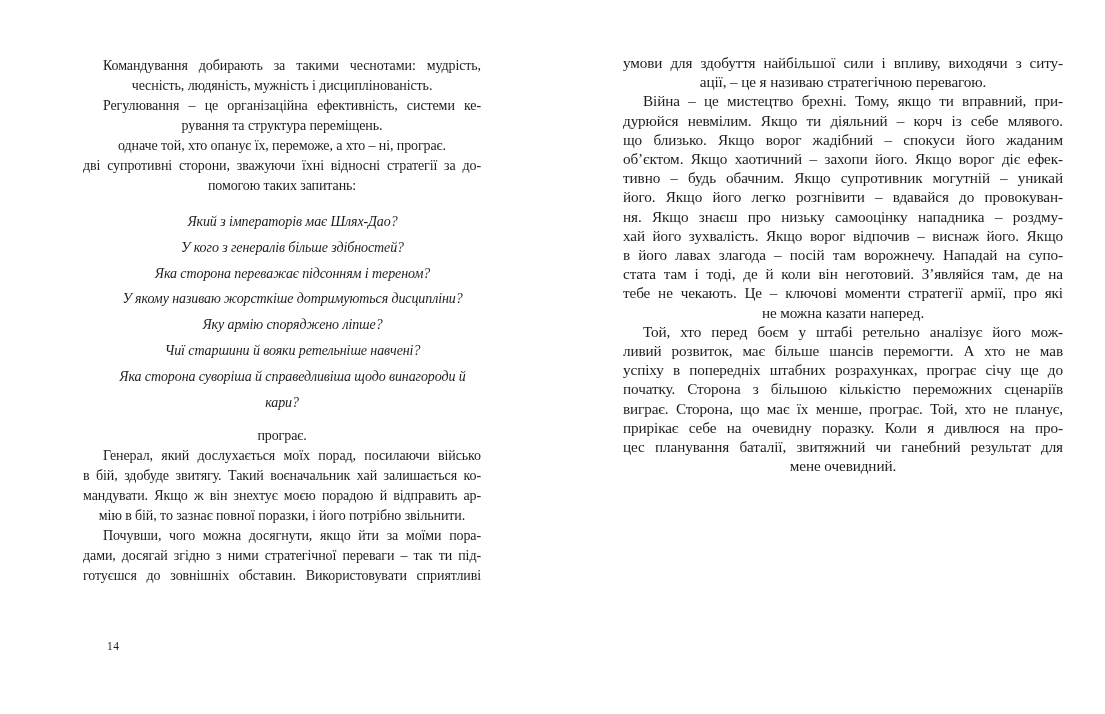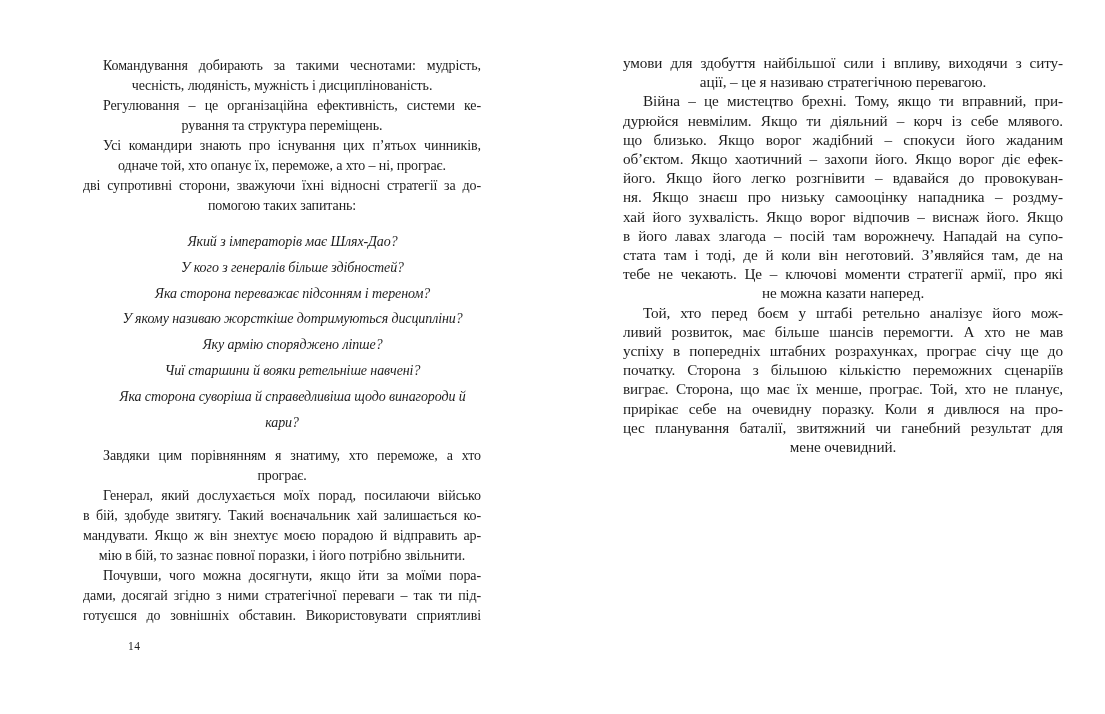--- a/index.html
+++ b/index.html
@@ -54,59 +54,57 @@
     margin-top: 13px;
     margin-bottom: 11px;
   }
   .block.questions .line {
     font-style: italic;
     line-height: 25.8px;
     text-indent: 21px;
   }
   .page-number {
     position: absolute;
-    left: 128px;
+    left: 107px;
     top: 640px;
     font-size: 11.5px;
     letter-spacing: 0.5px;
   }
 </style>
 </head>
 <body style="background: rgb(255, 255, 255); color: rgb(28, 28, 28);">
 
 <div class="spread">
 
   <div class="page page-left">
       <div class="block para">
         <div class="line indent fill">Командування добирають за такими чеснотами: мудрість,</div>
         <div class="line">чесність, людяність, мужність і дисциплінованість.</div>
       </div>
       <div class="block para">
         <div class="line indent fill">Регулювання – це організаційна ефективність, системи ке-</div>
         <div class="line">рування та структура переміщень.</div>
       </div>
       <div class="block para">
-        <div class="line indent fill">Усі командири знають про існування цих п’ятьох чинників,</div>
         <div class="line">одначе той, хто опанує їх, переможе, а хто – ні, програє.</div>
       </div>
       <div class="block para">
         <div class="line fill">дві супротивні сторони, зважуючи їхні відносні стратегії за до-</div>
         <div class="line">помогою таких запитань:</div>
       </div>
       <div class="block questions">
         <div class="line">Який з імператорів має Шлях-Дао?</div>
         <div class="line">У кого з генералів більше здібностей?</div>
         <div class="line">Яка сторона переважає підсонням і тереном?</div>
         <div class="line">У якому називаю жорсткіше дотримуються дисципліни?</div>
         <div class="line">Яку армію споряджено ліпше?</div>
         <div class="line">Чиї старшини й вояки ретельніше навчені?</div>
         <div class="line">Яка сторона суворіша й справедливіша щодо винагороди й кари?</div>
       </div>
       <div class="block para">
-        <div class="line indent fill">Завдяки цим порівнянням я знатиму, хто переможе, а хто</div>
         <div class="line">програє.</div>
       </div>
       <div class="block para">
         <div class="line indent fill">Генерал, який дослухається моїх порад, посилаючи військо</div>
         <div class="line fill">в бій, здобуде звитягу. Такий воєначальник хай залишається ко-</div>
         <div class="line fill">мандувати. Якщо ж він знехтує моєю порадою й відправить ар-</div>
         <div class="line">мію в бій, то зазнає повної поразки, і його потрібно звільнити.</div>
       </div>
       <div class="block para">
         <div class="line indent fill">Почувши, чого можна досягнути, якщо йти за моїми пора-</div>
@@ -118,20 +116,21 @@
   <div class="page page-right">
       <div class="block para">
         <div class="line fill">умови для здобуття найбільшої сили і впливу, виходячи з ситу-</div>
         <div class="line">ації, – це я називаю стратегічною перевагою.</div>
       </div>
       <div class="block para">
         <div class="line indent fill">Війна – це мистецтво брехні. Тому, якщо ти вправний, при-</div>
         <div class="line fill">дурюйся невмілим. Якщо ти діяльний – корч із себе млявого.</div>
         <div class="line fill">що близько. Якщо ворог жадібний – спокуси його жаданим</div>
         <div class="line fill">об’єктом. Якщо хаотичний – захопи його. Якщо ворог діє ефек-</div>
+        <div class="line fill">тивно – будь обачним. Якщо супротивник могутній – уникай</div>
         <div class="line fill">його. Якщо його легко розгнівити – вдавайся до провокуван-</div>
         <div class="line fill">ня. Якщо знаєш про низьку самооцінку нападника – роздму-</div>
         <div class="line fill">хай його зухвалість. Якщо ворог відпочив – виснаж його. Якщо</div>
         <div class="line fill">в його лавах злагода – посій там ворожнечу. Нападай на супо-</div>
         <div class="line fill">стата там і тоді, де й коли він неготовий. З’являйся там, де на</div>
         <div class="line fill">тебе не чекають. Це – ключові моменти стратегії армії, про які</div>
         <div class="line">не можна казати наперед.</div>
       </div>
       <div class="block para">
         <div class="line indent fill">Той, хто перед боєм у штабі ретельно аналізує його мож-</div>

